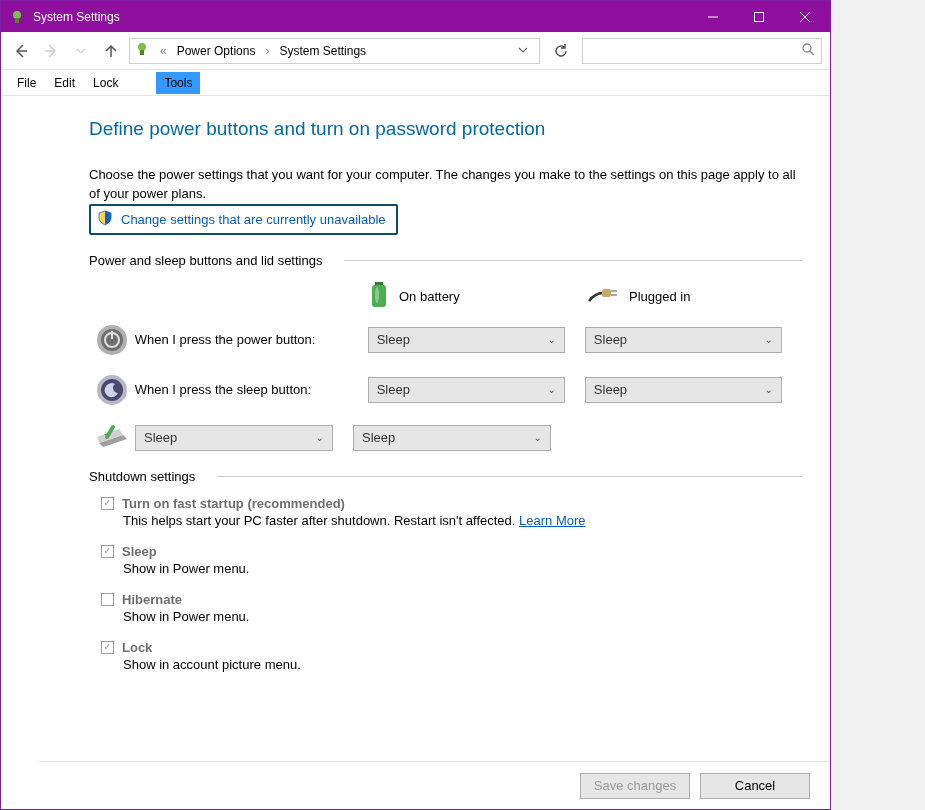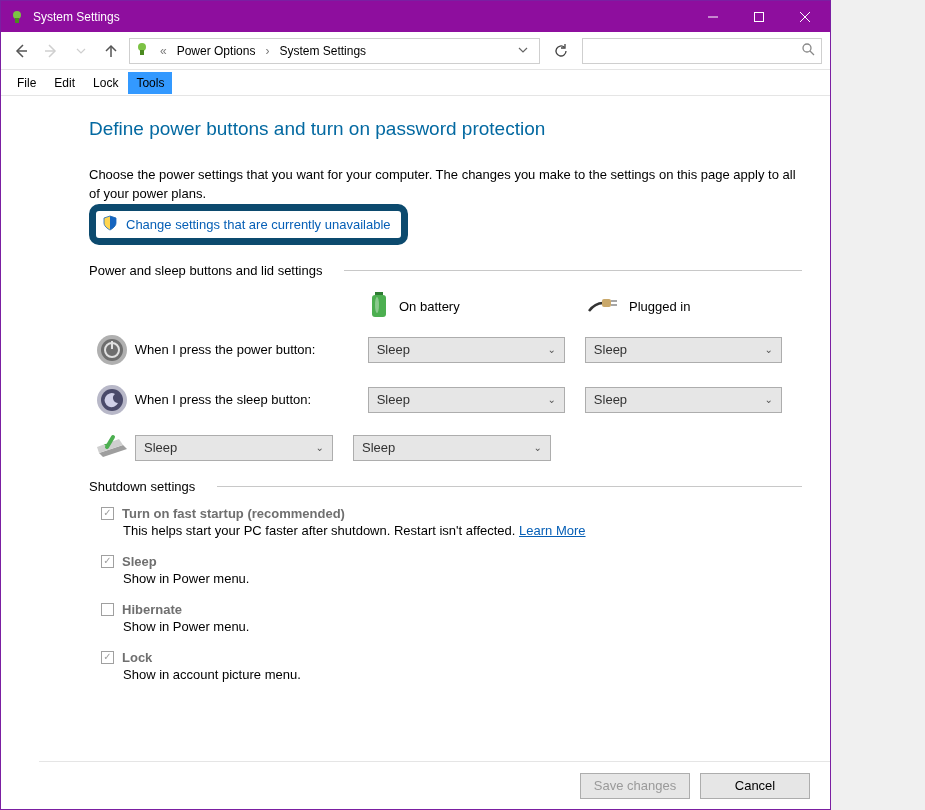--- a/index.html
+++ b/index.html
@@ -21,28 +21,28 @@
   .addressbar .chev { color: #7a7a7a; padding: 0 4px; }
   .addressbar .fill { flex:1; }
   .addr-drop { width:24px; text-align:center; color:#666; }
   .refresh { width: 30px; height: 26px; display: inline-flex; align-items: center; justify-content: center; color: #444; }
   .searchbox { width: 240px; height: 26px; border: 1px solid #cfcfcf; display: flex; align-items: center; padding: 0 6px; color: #888; }
   .searchbox .sp { flex:1; }
 
   
   .menubar { height: 26px; display: flex; align-items: center; padding: 0 8px; gap: 2px; border-bottom: 1px solid #e5e5e5; font-size: 12px; }
   .menubar .mitem { padding: 4px 8px; }
-  .menubar .mitem.active { background: #3399ff; color: #000; }
+  .menubar .mitem.active { background: #3399ff; color: #000; margin-left: 28px; }
 
   
   .body-wrap { flex:1; display:flex; overflow:hidden; }
   .content { flex:1; overflow-y: scroll; padding: 22px 28px 0 88px; }
   .content h1 { color: #0369a1; font-size: 19px; font-weight: 400; margin-bottom: 26px; }
   .content .desc { font-size: 13px; color: #000; line-height: 1.45; max-width: 740px;}
-  .change-link-wrap { display:inline-flex; align-items:center; gap:8px; padding: 4px 10px 4px 6px; border: 7px solid #0c4a6e; border-radius: 10px; margin-bottom: 18px; }
+  .change-link-wrap { display:inline-flex; align-items:center; gap:8px; padding: 4px 10px 4px 6px; border: 2px solid #0c4a6e; border-radius: 2px; margin-bottom: 18px; }
   .change-link-wrap a { color:#065fb6; text-decoration:none; font-size:13px; }
 
   .section-label { font-size: 13px; color:#000; display:flex; align-items:center; gap:22px; margin-bottom:12px; }
   .section-label .rule { flex:1; height:1px; background:#c8c8c8; }
 
   .col-heads { display:flex; margin-left: 280px; gap: 20px; margin-bottom: 10px; }
   .col-heads .head { width: 198px; display:flex; align-items:center; gap:10px; font-size:13px; }
 
   .setting-row { display:flex; align-items:center; margin-bottom: 16px; }
   .setting-row .iconbox { width:46px; display:flex; justify-content:center; }

